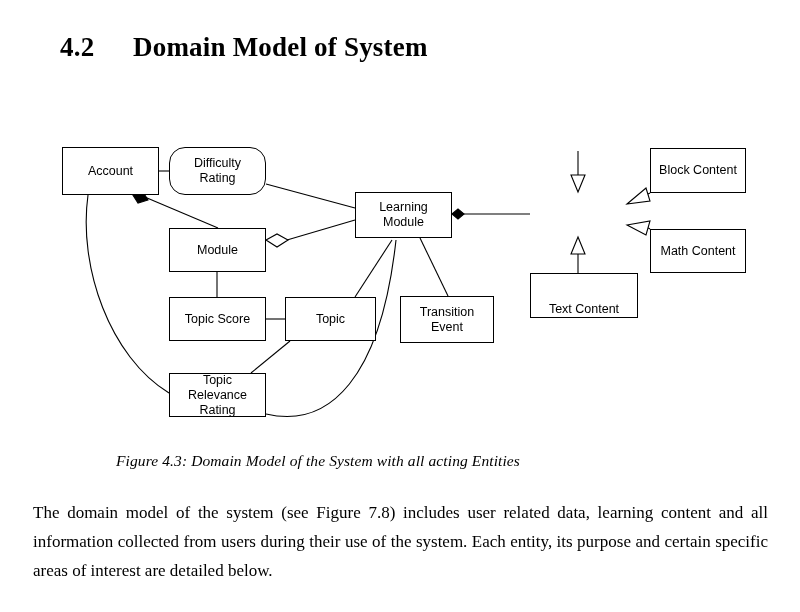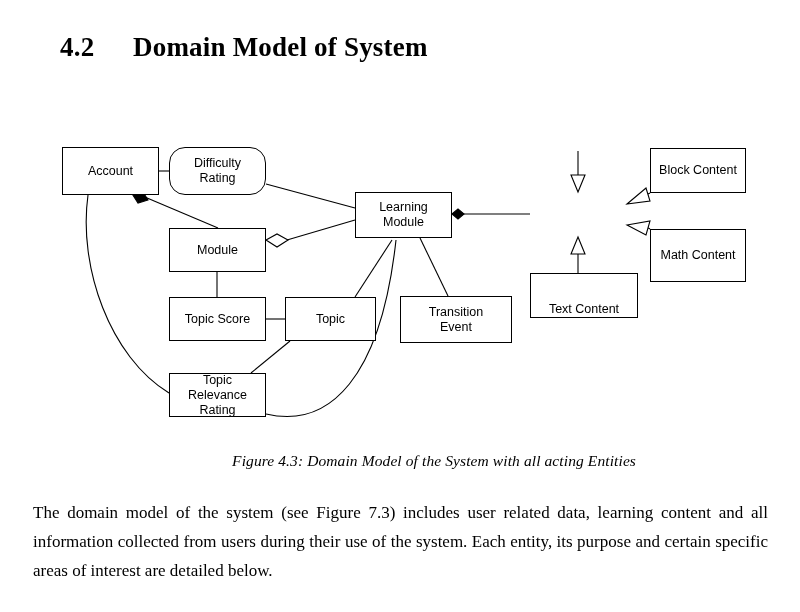--- a/index.html
+++ b/index.html
@@ -70,21 +70,21 @@
     color: #000000;
   }
   .uml-box span { display: block; }
 
   
   .figure-caption {
     position: absolute;
     left: 0;
     top: 452px;
     width: 636px;
-    text-align: right;
+    text-align: center;
     font-family: "Liberation Serif", serif;
     font-style: italic;
     font-size: 15.5px;
     letter-spacing: 0.1px;
   }
 
   
   .body-paragraph {
     position: absolute;
     left: 33px;
@@ -160,37 +160,37 @@
       </div>
     <div class="uml-box" style="left:169px; top:136px; width:97px; height:44px;">
         <span>Module</span>
       </div>
     <div class="uml-box" style="left:169px; top:205px; width:97px; height:44px;">
         <span>Topic Score</span>
       </div>
     <div class="uml-box" style="left:285px; top:205px; width:91px; height:44px;">
         <span>Topic</span>
       </div>
-    <div class="uml-box" style="left:400px; top:204px; width:112px; height:47px;">
+    <div class="uml-box" style="left:400px; top:204px; width:94px; height:47px;">
         <span>Transition<br>Event</span>
       </div>
     <div class="uml-box" style="left:169px; top:281px; width:97px; height:44px;">
         <span>Topic<br>Relevance<br>Rating</span>
       </div>
     <div class="uml-box" style="left:355px; top:100px; width:97px; height:46px;">
         <span>Learning<br>Module</span>
       </div>
     <div class="uml-box" style="left:530px; top:181px; width:108px; height:45px;align-items:flex-end;">
         <span>Text Content</span>
       </div>
     <div class="uml-box" style="left:650px; top:56px;  width:96px; height:45px;">
         <span>Block Content</span>
       </div>
-    <div class="uml-box" style="left:650px; top:137px; width:96px; height:53px;">
+    <div class="uml-box" style="left:650px; top:137px; width:96px; height:44px;">
         <span>Math Content</span>
       </div>
   </div>
 
   <div class="figure-caption">Figure 4.3: Domain Model of the System with all acting Entities</div>
 
-  <div class="body-paragraph">The domain model of the system (see Figure 7.3) includes user related data, learning content and all information collected from users during their use of the system. Each entity, its purpose and certain specific areas of interest are detailed below.</div>
+  <div class="body-paragraph">The domain model of the system (see Figure 7.8) includes user related data, learning content and all information collected from users during their use of the system. Each entity, its purpose and certain specific areas of interest are detailed below.</div>
 
 </div>
 
 </body></html>

